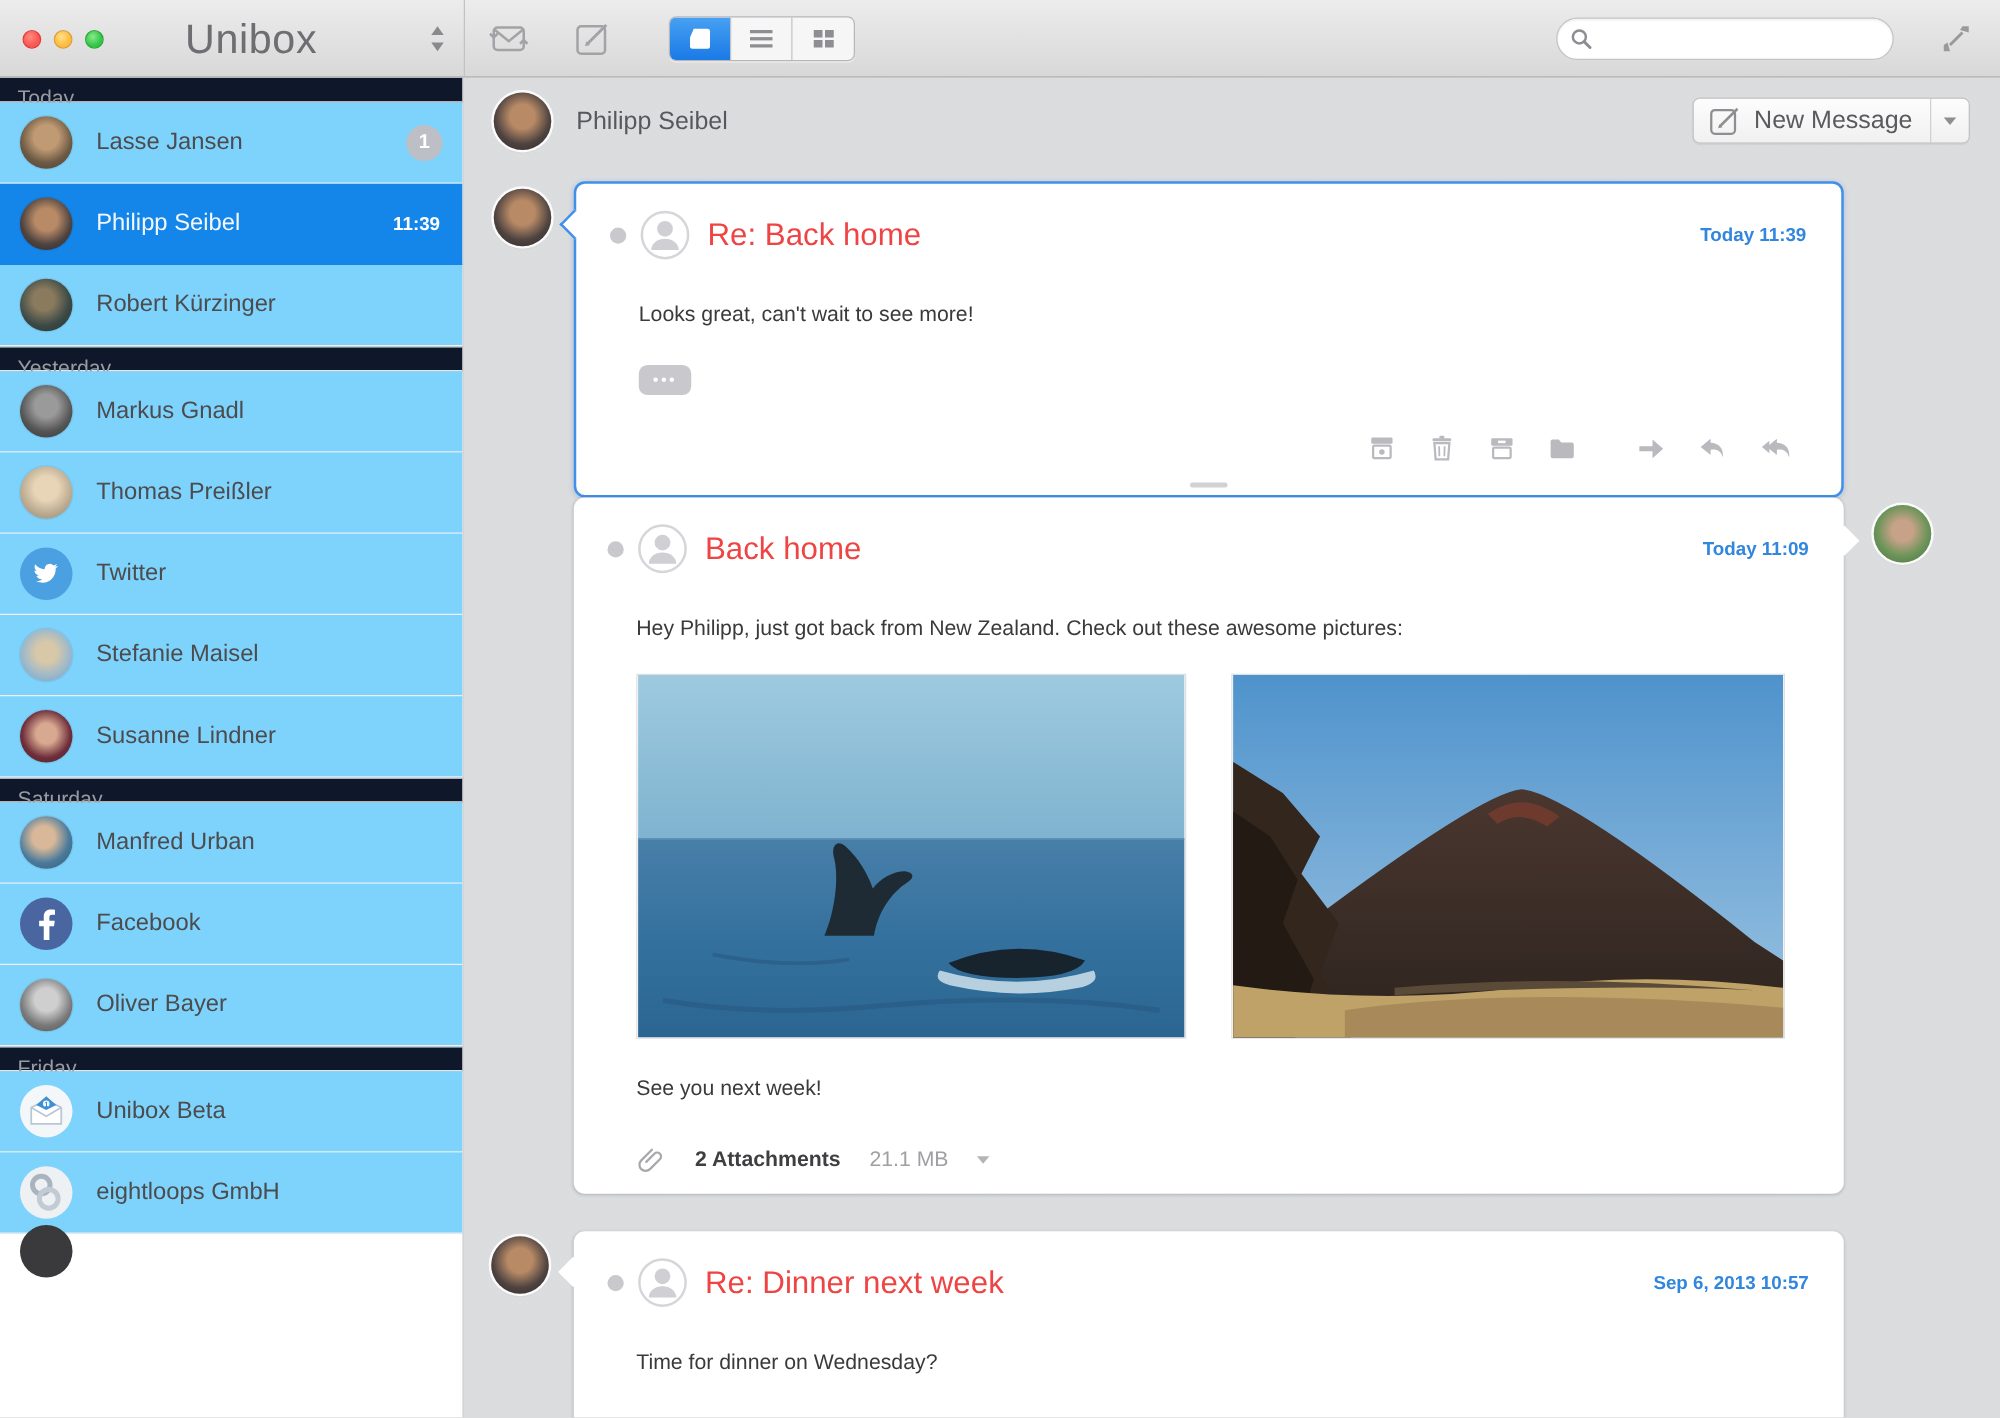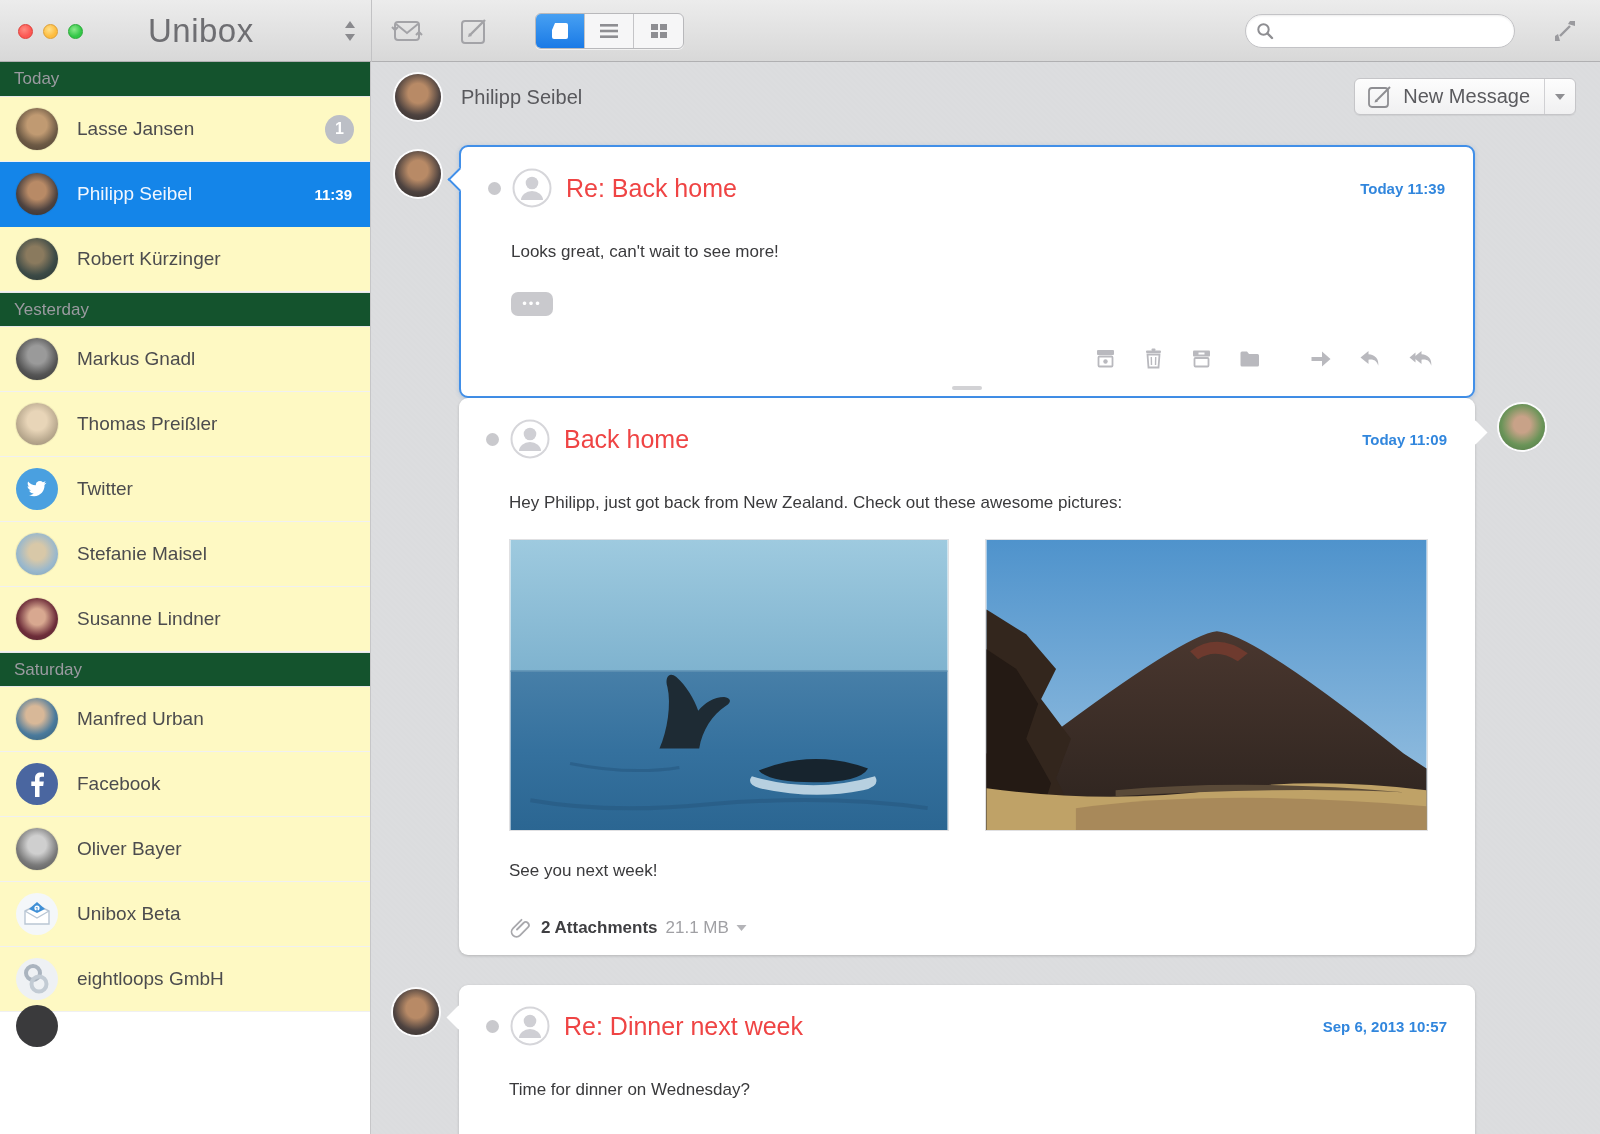--- a/index.html
+++ b/index.html
@@ -25,23 +25,23 @@
   .search-wrap { position:absolute; right:85px; top:14px; width:270px; height:34px; }
   .search-input { width:100%; height:100%; border:1px solid #c3c3c6; border-radius:17px; background:#fff; padding:0 12px 0 34px; font-size:15px; color:#444; outline:none; box-shadow:inset 0 1px 2px rgba(0,0,0,.08); }
   .search-icon { position:absolute; left:11px; top:8px; }
   .fullscreen-btn { position:absolute; right:22px; top:18px; width:26px; height:26px; }
 
   
   .app-body { display:flex; height:1072px; }
 
   
   .sidebar { width:371px; background:#fff; border-right:1px solid #c6c6c8; overflow:hidden; }
-  .group-header { height:35px; line-height:34px; background:#14532d; border-top:1px solid #e7e7e9; border-bottom:1px solid #e7e7e9; color:#9a9aa0; font-size:17px; padding-left:14px; }
+  .group-header { height:20px; line-height:34px; background:#0f172a; border-top:1px solid #e7e7e9; border-bottom:1px solid #e7e7e9; color:#9a9aa0; font-size:17px; padding-left:14px; }
   .group-header:first-child { border-top:none; }
-  .contact-row { position:relative; height:65px; display:flex; align-items:center; border-bottom:1px solid #f0f0f2; background:#fef9c3; }
+  .contact-row { position:relative; height:65px; display:flex; align-items:center; border-bottom:1px solid #f0f0f2; background:#7dd3fc; }
   .contact-row.selected { background:#1485e9; border-bottom-color:#1485e9; }
   .avatar { width:42px; height:42px; border-radius:50%; margin-left:16px; flex:none; box-shadow:0 0 0 1px rgba(0,0,0,.06); }
   .contact-name { margin-left:19px; font-size:19px; color:#4c4c4e; white-space:nowrap; }
   .selected .contact-name { color:#f2f7fe; }
   .row-time { position:absolute; right:18px; font-size:15px; font-weight:bold; color:#fff; }
   .badge { position:absolute; right:16px; width:29px; height:29px; border-radius:50%; background:#bcbfc6; color:#fff; font-size:16px; font-weight:bold; display:flex; align-items:center; justify-content:center; }
   .logo-avatar { width:42px; height:42px; border-radius:50%; margin-left:16px; flex:none; display:flex; align-items:center; justify-content:center; }
   .partial-avatar { position:absolute; left:16px; bottom:-36px; width:42px; height:42px; border-radius:50%; background:#3a3a3c; }
 
   
@@ -73,21 +73,21 @@
   .person-badge { margin-left:11px; flex:none; }
   .msg-subject { margin-left:14px; font-size:25px; color:#ef4444; }
   .msg-time { margin-left:auto; font-size:15px; font-weight:bold; color:#3186dd; }
   .msg-body { margin:34px 28px 0 50px; font-size:17px; color:#3a3a3c; }
   .more-btn { margin:30px 0 0 50px; width:42px; height:24px; border:none; border-radius:7px; background:#c9c9cd; color:#fff; font-size:13px; letter-spacing:2px; line-height:10px; }
   .action-row { position:absolute; right:38px; bottom:26px; display:flex; align-items:center; gap:25px; }
   .gap-l { margin-left:22px; }
   .drag-handle { position:absolute; bottom:6px; left:50%; margin-left:-15px; width:30px; height:4px; border-radius:2px; background:#d2d2d5; }
   .photo-row { display:flex; gap:36px; margin:26px 28px 0 50px; }
   .photo { border:1px solid #e0e0e2; background:#fff; flex:none; }
-  .attach-row { display:flex; align-items:center; margin:36px 0 27px 50px; }
+  .attach-row { display:flex; align-items:center; margin:36px 0 27px 50px;gap:15px; }
   .attach-label { margin-left:10px; font-size:17px; font-weight:bold; color:#3f3f42; }
   .attach-size { margin-left:8px; font-size:17px; color:#a0a0a4; }
   .attach-caret { margin-left:7px; }
 
   .card1 { margin-top:13px; height:253px; }
   .card2 { height:557px; }
   .card3 { margin-top:30px; height:240px; }
 
   .icon-btn { display:inline-flex; align-items:center; justify-content:center; }
 </style>
@@ -230,20 +230,21 @@
           </svg>
         </div>
         <div class="contact-name">Facebook</div>
       </div>
 
       <div class="contact-row">
         <div class="avatar" style="background:radial-gradient(circle at 50% 40%, #cfcfcf 0 28%, #7a7a7a 62%, #4e4e4e 100%)"></div>
         <div class="contact-name">Oliver Bayer</div>
       </div>
 
+      <div class="group-header">Friday</div>
 
       <div class="contact-row">
         <div class="logo-avatar" style="background:#f4f7fa">
           <svg width="34" height="34" viewBox="0 0 34 34">
             <path d="M5 14 L17 8 L29 14 L29 27 L5 27 Z" fill="#ffffff" stroke="#b9c6d4" stroke-width="1.4"></path>
             <path d="M5 14 L17 21 L29 14" fill="none" stroke="#b9c6d4" stroke-width="1.4"></path>
             <path d="M9 12 L17 5 L25 12 L17 16 Z" fill="#3f8fd6"></path>
             <circle cx="17" cy="11" r="2.6" fill="#ffffff"></circle>
             <text x="17" y="13.6" text-anchor="middle" font-size="6" font-family="Liberation Sans, sans-serif" fill="#3f8fd6" font-weight="bold">1</text>
           </svg>

